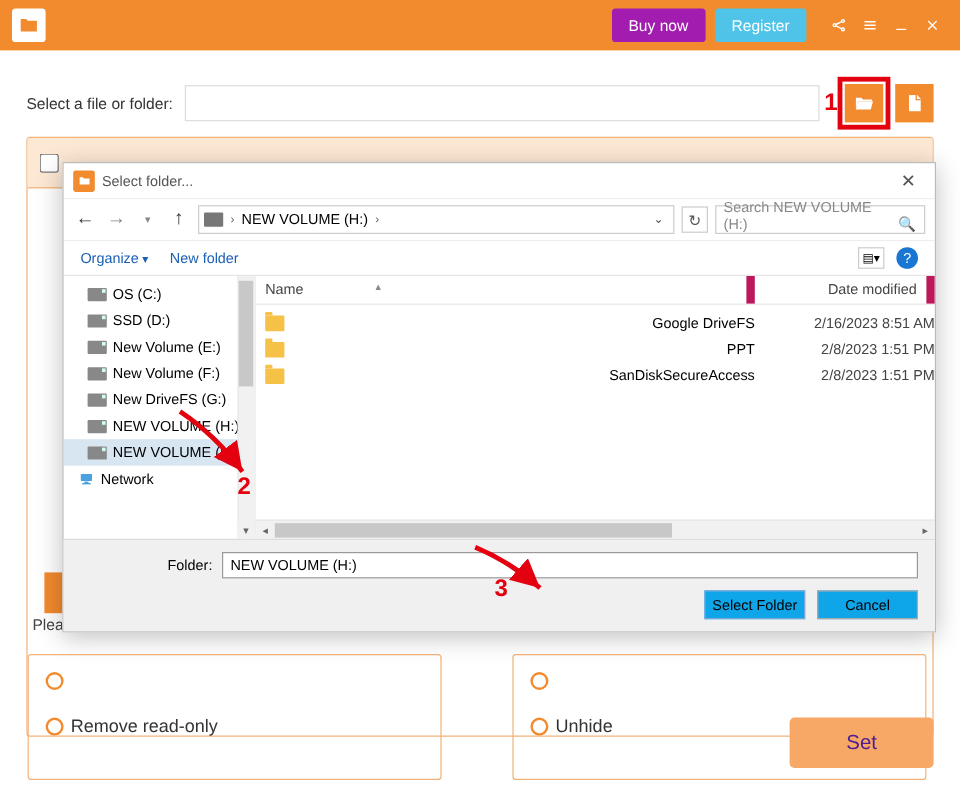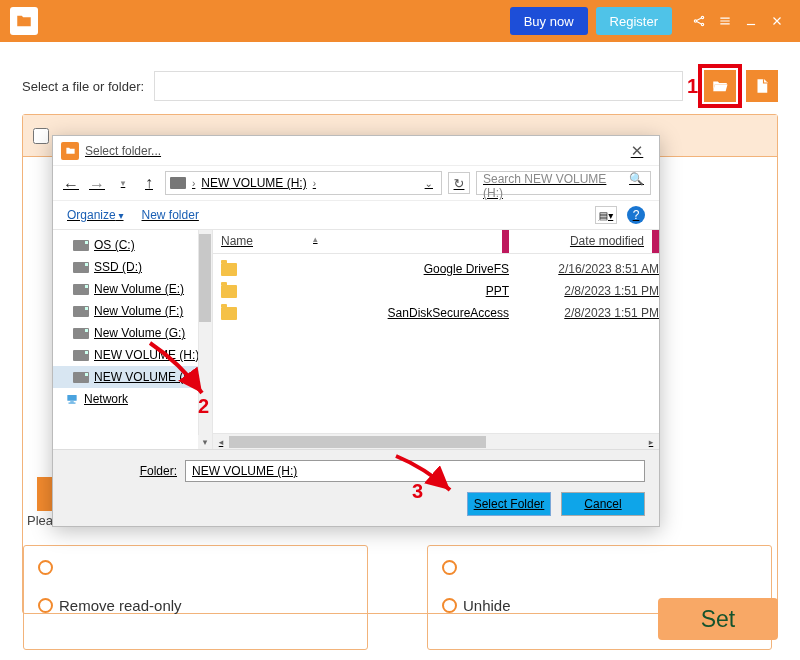--- a/index.html
+++ b/index.html
@@ -4,21 +4,21 @@
 <style>
   * { box-sizing: border-box; margin: 0; padding: 0; font-family: "Segoe UI", Tahoma, sans-serif; }
   body { width: 800px; height: 660px; background: #fff; position: relative; overflow: hidden; }
 
   
   .titlebar { height: 42px; background: #f28a2e; display: flex; align-items: center; padding: 0 10px; color: #fff; }
   .titlebar .logo { width: 28px; height: 28px; background: #fff; border-radius: 3px; display:flex; align-items:center; justify-content:center; }
   .titlebar .logo svg { width:18px; height:18px; }
   .titlebar .spacer { flex: 1; }
   .btn { border: none; cursor: pointer; font-size: 13px; }
-  .btn-buy { background:#1d4ed8; color:#fff; height:28px; padding:0 14px; border-radius:3px; margin-right:8px; }
+  .btn-buy { background:#a21caf; color:#fff; height:28px; padding:0 14px; border-radius:3px; margin-right:8px; }
   .btn-register { background:#4fc3e8; color:#fff; height:28px; padding:0 14px; border-radius:3px; margin-right:14px; }
   .tb-icon { width:26px; height:42px; display:flex; align-items:center; justify-content:center; color:#fff; cursor:pointer; }
   .tb-icon svg { width:14px; height:14px; stroke:#fff; stroke-width:2; fill:none; }
 
   
   .selrow { display:flex; align-items:center; padding: 28px 22px 12px 22px; gap:10px; }
   .selrow label { font-size:13px; color:#333; }
   .selrow input { flex:1; height:30px; border:1px solid #ddd; padding:0 8px; font-size:13px; }
   .sqbtn { width:32px; height:32px; background:#f28a2e; border:none; display:flex; align-items:center; justify-content:center; cursor:pointer; }
   .sqbtn svg { width:18px; height:18px; fill:#fff; }
@@ -30,37 +30,37 @@
   .panel-top { height:42px; background:#fde8d4; border-bottom:1px solid #f2b37a; display:flex; align-items:center; padding:0 10px; }
   .panel-top input[type=checkbox]{ width:16px; height:16px; }
   .please { top:398px; left:4px; font-size:13px; color:#444; position:absolute; }
   .tabbar { position:absolute; top:362px; left:14px; width:100px; height:34px; background:#f28a2e; }
   .opt-box { position:absolute; border:1px solid #f2b37a; border-radius:3px; height:105px; width:345px; padding:14px; }
   .opt-left { left:0px; top:430px; }
   .opt-right { left:404px; top:430px; }
   .radio-row { display:flex; align-items:center; gap:6px; font-size:15px; color:#333; margin-bottom:22px; }
   .radio { width:15px; height:15px; border:2px solid #f28a2e; border-radius:50%; display:inline-block; }
 
-  .setbtn { position:absolute; right:22px; bottom:20px; width:120px; height:42px; background:#f8a866; color:#14532d; border:none; font-size:23px; border-radius:4px; text-align:center; line-height:42px; cursor:pointer; }
-
-  
-  .dlg { position:absolute; left:52px; top:135px; width:608px; height:392px; background:#fff; border:1px solid #bbb; box-shadow:0 4px 20px rgba(0,0,0,.25); display:flex; flex-direction:column;text-decoration:underline; }
+  .setbtn { position:absolute; right:22px; bottom:20px; width:120px; height:42px; background:#f8a866; color:#4c1d95; border:none; font-size:17px; border-radius:4px; text-align:center; line-height:42px; cursor:pointer; }
+
+  
+  .dlg { position:absolute; left:52px; top:135px; width:728px; height:392px; background:#fff; border:1px solid #bbb; box-shadow:0 4px 20px rgba(0,0,0,.25); display:flex; flex-direction:column; }
   .dlg-title { height:30px; display:flex; align-items:center; padding:0 8px; font-size:12px; color:#555; border-bottom:1px solid #eee; }
   .dlg-title .dlg-logo { width:18px; height:18px; margin-right:6px; display:flex; align-items:center; justify-content:center; background:#f28a2e; border-radius:2px; }
   .dlg-title .dlg-logo svg{width:11px;height:11px;}
   .dlg-title .x { margin-left:auto; width:28px; height:28px; display:flex; align-items:center; justify-content:center; cursor:pointer; font-size:15px; color:#555; }
   .dlg-nav { height:34px; display:flex; align-items:center; padding:0 8px; gap:6px; }
   .navarr { width:20px; height:20px; display:flex; align-items:center; justify-content:center; color:#888; cursor:pointer; }
   .navarr.enabled{ color:#333; }
   .crumb { flex:1; height:24px; border:1px solid #ccc; display:flex; align-items:center; padding:0 4px; font-size:12px; gap:6px; }
   .crumb .drv{ width:16px;height:12px;background:#777;border-radius:1px; }
   .crumb .chev{ color:#666; font-size:10px; }
   .crumb .down{ margin-left:auto; color:#555; font-size:10px; padding-right:4px; }
   .reload{ width:22px;height:22px;border:1px solid #ccc;display:flex;align-items:center;justify-content:center;font-size:13px;cursor:pointer;color:#555; }
-  .search{ width:175px;height:24px;border:1px solid #ccc; display:flex; align-items:flex-start; padding:0 6px; font-size:12px; color:#888; }
+  .search{ width:175px;height:24px;border:1px solid #ccc; display:flex; align-items:flex-end; padding:0 6px; font-size:12px; color:#888; }
   .search .mag{ margin-left:auto; color:#555; }
   .dlg-tool { height:30px; border-top:1px solid #eee; border-bottom:1px solid #e6e6e6; display:flex; align-items:center; padding:0 14px; font-size:12px; gap:18px;justify-content:center; }
   .dlg-tool .org{ color:#1a5fb4; cursor:pointer; }
   .dlg-tool .org::after{ content:" ▾"; font-size:10px; }
   .dlg-tool .nf{ color:#1a5fb4; cursor:pointer; }
   .dlg-tool .right{ margin-left:auto; display:flex; gap:10px; align-items:center; }
   .viewbtn{ width:22px;height:18px;border:1px solid #ccc;display:flex;align-items:center;justify-content:center;font-size:10px;cursor:pointer; }
   .help{ width:18px;height:18px;border-radius:50%;background:#1976d2;color:#fff;font-size:12px;display:flex;align-items:center;justify-content:center;cursor:pointer; }
 
   .dlg-body { flex:1; display:flex; overflow:hidden;text-align:right; }
@@ -243,21 +243,21 @@
       <div class="tree-item">
           <span class="drvico"></span>
           <span>New Volume (E:)</span>
         </div>
       <div class="tree-item">
           <span class="drvico"></span>
           <span>New Volume (F:)</span>
         </div>
       <div class="tree-item">
           <span class="drvico"></span>
-          <span>New Volume (G:)</span>
+          <span>New DriveFS (G:)</span>
         </div>
       <div class="tree-item">
           <span class="drvico"></span>
           <span>NEW VOLUME (H:)</span>
         </div>
       <div class="tree-item sel">
           <span class="drvico"></span>
           <span>NEW VOLUME (H:)</span>
         </div>
       <div class="tree-item" style="padding-left:12px;">

